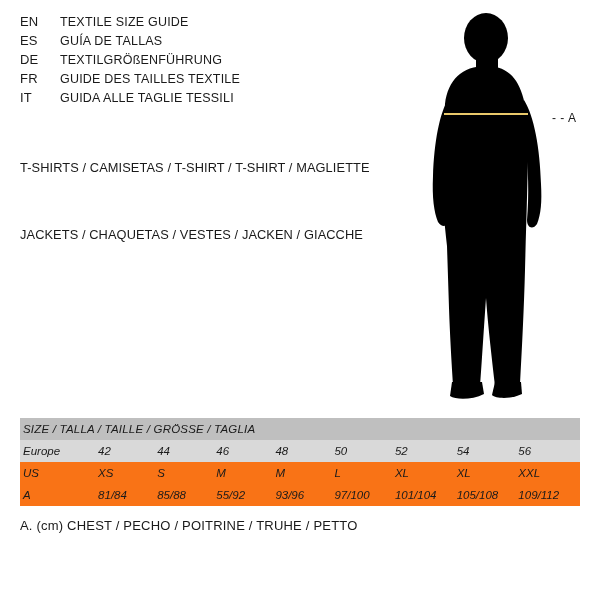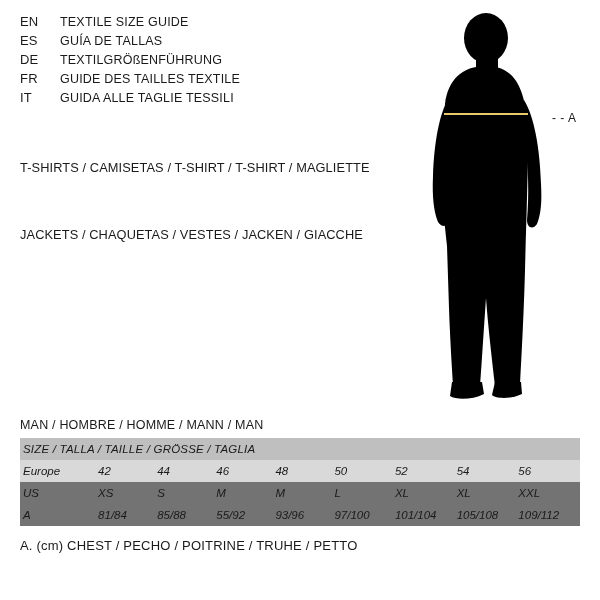--- a/index.html
+++ b/index.html
@@ -103,21 +103,21 @@
   }
   .row-header td {
     background: #bfbfbf;
     font-size: 11.5px;
     letter-spacing: 0.2px;
   }
   .row-shaded td {
     background: #d9d9d9;
   }
   .row-plain td {
-    background: #737373;
+    background: #f97316;
   }
   .col-label {
     width: 85px;
     padding-left: 3px !important;
   }
   .cell {
     width: 67px;
     text-align: left;
   }
   .footnote {
@@ -198,21 +198,20 @@
 
       <line x1="44" y1="106" x2="128" y2="106" stroke="#e8c86a" stroke-width="2" stroke-dasharray="1 0"></line>
     </svg>
     <div class="chest-marker-label">
       <span>- -</span>
       <span>A</span>
     </div>
   </div>
 
   <div class="table-section">
-    <div class="man-title">MAN / HOMBRE / HOMME / MANN / MAN</div>
     <table class="size-table">
       <tbody>
         <tr class="row-header">
           <td class="col-label" colspan="9">SIZE / TALLA / TAILLE / GRÖSSE / TAGLIA</td>
         </tr>
         <tr class="row-shaded">
           <td class="col-label">Europe</td>
           <td class="cell">42</td>
           <td class="cell">44</td>
           <td class="cell">46</td>

